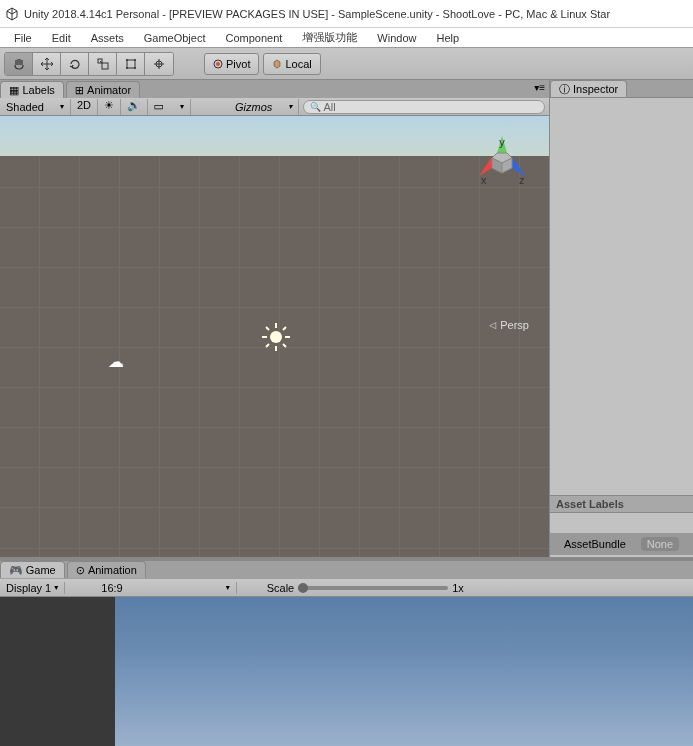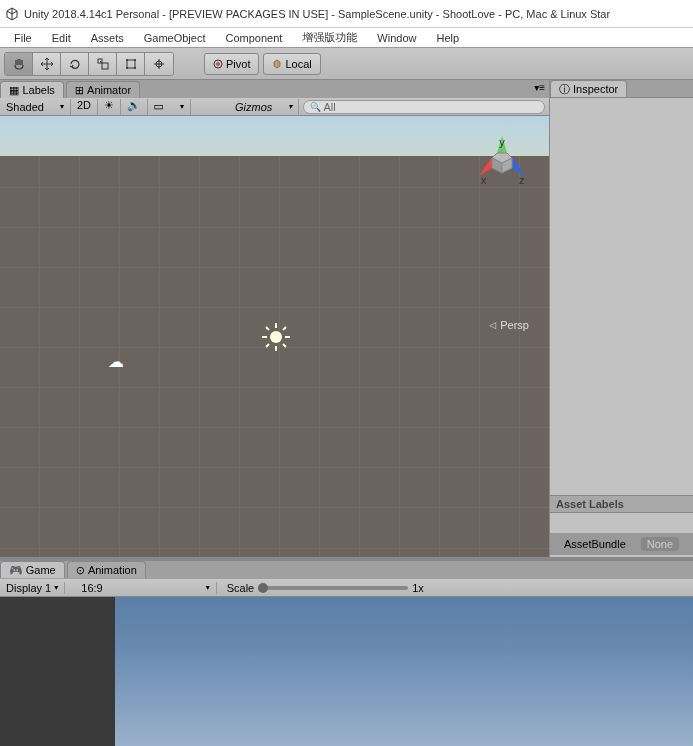--- a/index.html
+++ b/index.html
@@ -60,21 +60,21 @@
 
 .inspector-tabs { height: 18px; display: flex; align-items: flex-end; background: #a0a0a0; border-bottom: 1px solid #888; }
 .inspector-header { height: 32px; display: flex; align-items: center; padding: 4px; background: #c2c2c2; border-bottom: 1px solid #999; }
 .inspector-body { height: 377px; background: #c2c2c2; }
 .asset-labels { height: 18px; background: #a8a8a8; border-top: 1px solid #888; border-bottom: 1px solid #888; padding: 2px 6px; font-weight: bold; color: #444; margin-top: 20px; }
 .asset-bundle-row { height: 22px; display: flex; align-items: center; padding: 0 14px; background: #999; justify-content: space-between; }
 .asset-bundle-none { background: #888; padding: 1px 6px; border-radius: 4px; color: #ccc; }
 
 
 .bottom-tabs { height: 18px; display: flex; background: #a0a0a0; }
-.game-toolbar { height: 18px; background: linear-gradient(#c8c8c8, #b8b8b8); display: flex; align-items: center; border-bottom: 1px solid #888; font-size: 10px; }
+.game-toolbar { height: 18px; background: linear-gradient(#c8c8c8, #b8b8b8); display: flex; align-items: center; border-bottom: 1px solid #888; font-size: 10px; gap: 20px; }
 .game-tb-item { padding: 0 6px; display: flex; align-items: center; gap: 3px; border-right: 1px solid #999; }
 .scale-slider { margin-left: 10px; display: flex; align-items: center; gap: 4px; }
 .slider-track { width: 150px; height: 4px; background: #888; border-radius: 2px; position: relative; }
 .slider-thumb { width: 10px; height: 10px; background: #666; border-radius: 50%; position: absolute; top: -3px; left: 0; }
 
 
 .game-view { height: 157px; display: flex; }
 .game-blank { width: 115px; background: #393939; }
 .game-sky { flex: 1; background: linear-gradient(#5a7fa8 0%, #6889b0 30%, #7d9bbe 60%, #9fb4cc 100%); }
 

